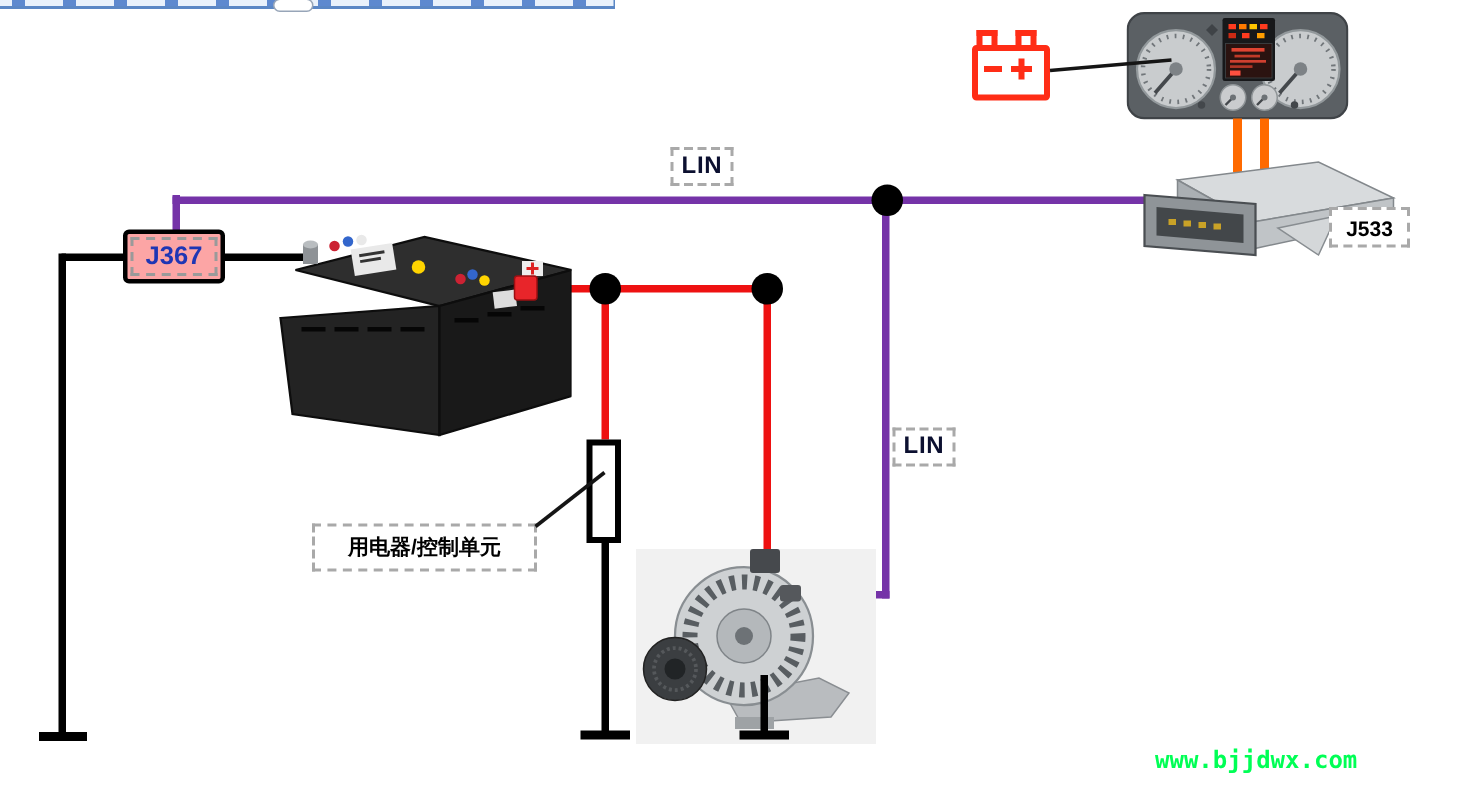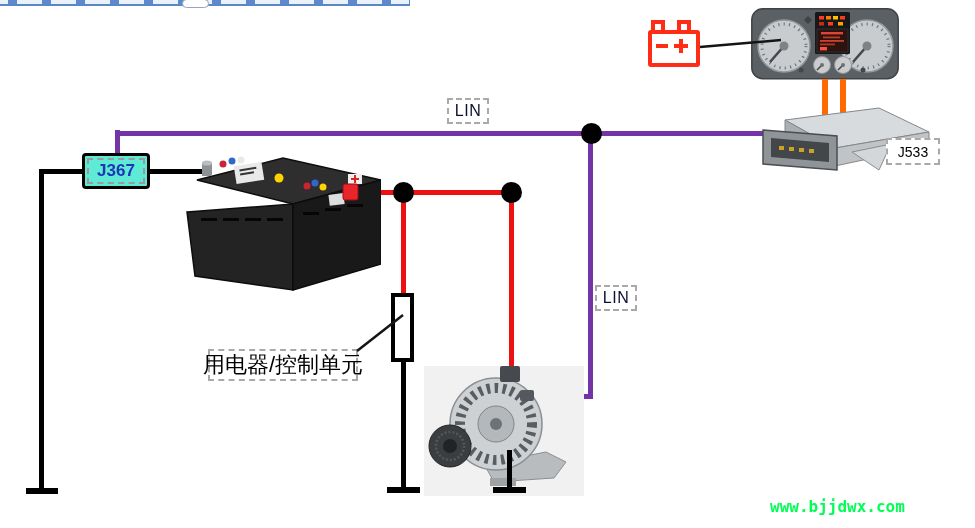--- a/index.html
+++ b/index.html
@@ -9,28 +9,28 @@
   
   .wire{position:absolute;}
   .wire.lin{background:var(--lin-bus,#7533a8);}
   .wire.pwr{background:var(--power-wire,#ee1111);}
   .wire.gnd{background:var(--ground-wire,#000);}
   .wire.clu{background:var(--cluster-wire,#ff6a00);}
   .dot{position:absolute;width:21px;height:21px;border-radius:50%;background:#000;}
 
   
   .dashed-label{position:absolute;border:2px dashed #a9a9a9;background:#fff;
-    font-weight:normal;color:#0c1030;display:flex;align-items:center;justify-content:center;
+    font-weight:bold;color:#0c1030;display:flex;align-items:center;justify-content:center;
     box-sizing:border-box;}
   .lbl-lin{width:42px;height:26px;font-size:16px;letter-spacing:.5px;}
   .lbl-j533{width:54px;height:27px;font-size:14px;color:#000;}
-  .lbl-consumer{width:150px;height:32px;font-size:22px;color:#000;white-space:nowrap;}
-
-  
-  .j367{position:absolute;left:82px;top:153px;width:68px;height:36px;background:#5eead4;
+  .lbl-consumer{width:150px;height:32px;font-size:14px;color:#000;white-space:nowrap;}
+
+  
+  .j367{position:absolute;left:82px;top:153px;width:68px;height:36px;background:#fca5a5;
     border:3px solid #000;border-radius:4px;box-sizing:border-box;padding:2px;}
   .j367 .inner{width:100%;height:100%;border:2px dashed #9a9a9a;box-sizing:border-box;
     display:flex;align-items:center;justify-content:center;font-weight:bold;font-size:17px;
     color:var(--label-text-blue,#1f36b4);}
 
   
   .batt-sym{position:absolute;left:646px;top:20px;width:52px;height:44px;}
   .batt-sym .body{position:absolute;left:2px;top:10px;width:44px;height:29px;
     border:4px solid var(--battery-symbol,#ff2d16);border-radius:3px;background:#fff;}
   .batt-sym .term{position:absolute;top:0;width:6px;height:10px;

